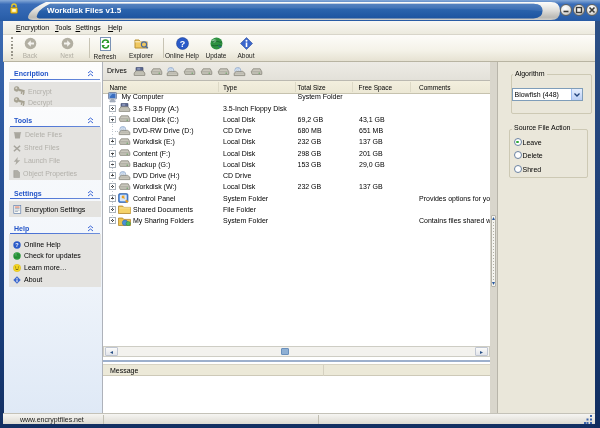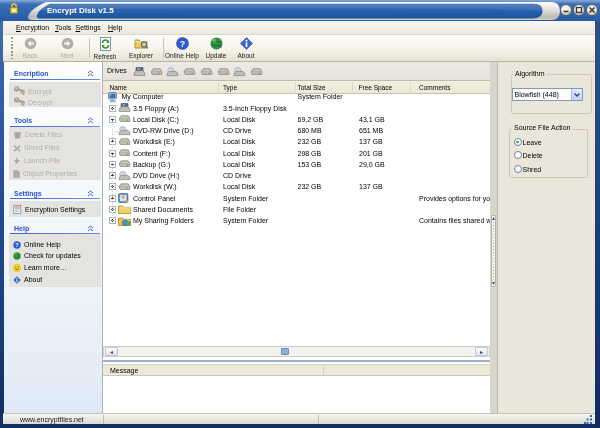--- a/index.html
+++ b/index.html
@@ -87,21 +87,21 @@
     </defs>
     <path d="M46,2 L551,2 Q560,2 560,11 Q560,20 551,20 L33,20 Q25.5,20 29.5,13.5 Q33.5,7.5 46,2 Z" fill="url(#bandg)"></path>
     <path d="M50,3.8 L533.5,3.8 Q542.5,3.8 542.5,11.1 Q542.5,18.4 533.5,18.4 L39.5,18.4 Q35,18.4 38,12.9 Q41,8.2 50,3.8 Z" fill="url(#pillg)"></path>
     <path d="M50,3.8 L533.5,3.8 Q542.5,3.8 542.5,11.1 L542.5,11.1 Q520,8 300,8 Q80,8 41,10.5 Q44,7 50,3.8 Z" fill="#4a79ba" opacity="0.55"></path>
   </svg>
   <svg class="abs" style="left:9px;top:3px" width="10" height="11" viewBox="0 0 10 11">
     <path d="M2.8 4.5 V3.2 a2.2 2.2 0 0 1 4.4 0 V4.5" fill="none" stroke="#e8c828" stroke-width="1.3"></path>
     <rect x="1.5" y="4.5" width="7" height="5.8" rx="1" fill="#f2ca30" stroke="#a8820e" stroke-width="0.7"></rect>
     <rect x="3.2" y="6" width="3.6" height="2.8" rx="0.5" fill="#fdf6d8"></rect>
   </svg>
-  <div id="ttext">Encrypt Disk v1.5</div>
+  <div id="ttext">Workdisk Files v1.5</div>
   <div class="tbtn" style="left:559.5px;"><svg width="10" height="10" viewBox="0 0 10 10">
         <path d="M2.5 6.5 h5" stroke="#3a3a38" stroke-width="1.6"></path>
       </svg></div>
   <div class="tbtn" style="left:572.5px;"><svg width="10" height="10" viewBox="0 0 10 10">
         <rect x="2.5" y="2.5" width="5" height="5" fill="none" stroke="#3a3a38" stroke-width="1.4"></rect>
       </svg></div>
   <div class="tbtn" style="left:585.5px;"><svg width="10" height="10" viewBox="0 0 10 10">
         <path d="M2.5 2.5 l5 5 M7.5 2.5 l-5 5" stroke="#3a3a38" stroke-width="1.6"></path>
       </svg></div>
 </div>

